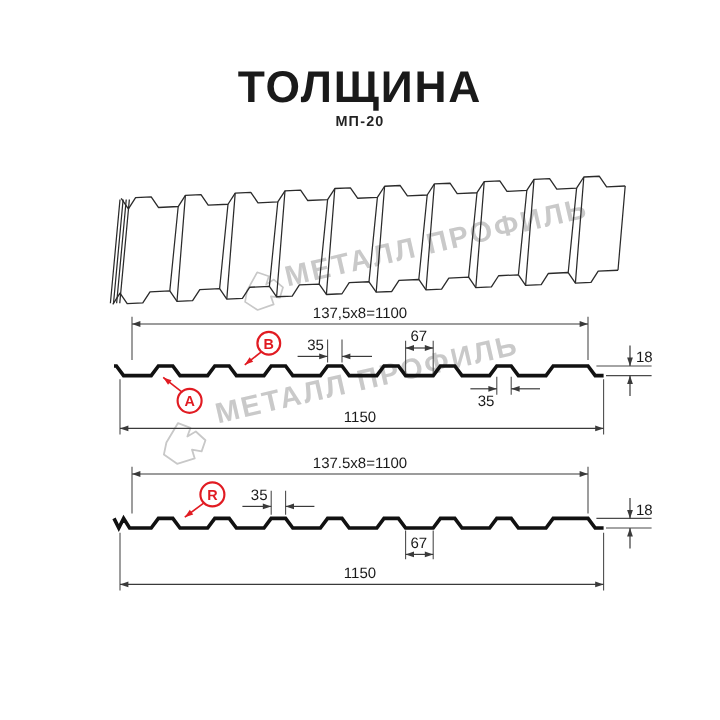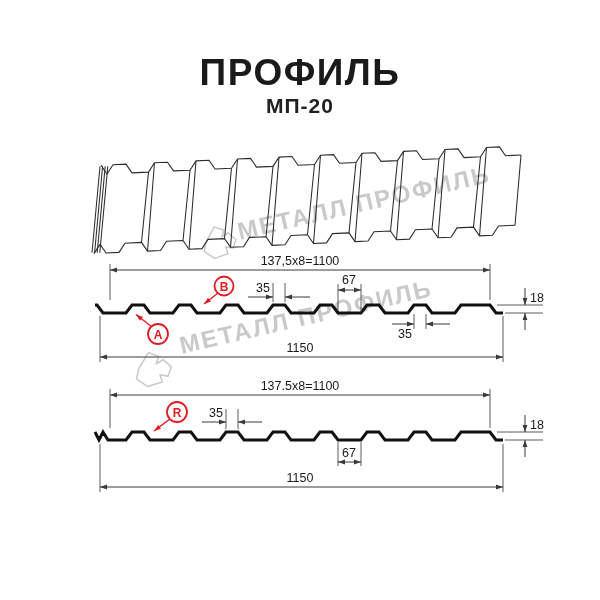--- a/index.html
+++ b/index.html
@@ -1,21 +1,21 @@
 <!DOCTYPE html>
 <html><head>
 <meta charset="utf-8">
 <style>
   html,body{margin:0;padding:0;background:#ffffff;}
   #page{position:relative;width:600px;height:600px;background:#fff;overflow:hidden;
         font-family:"Liberation Sans", sans-serif;}
   .title{position:absolute;left:0;top:52px;width:600px;text-align:center;
          font-size:37px;font-weight:800;letter-spacing:1.5px;color:#1a1a1a;}
   .subtitle{position:absolute;left:0;top:94px;width:600px;text-align:center;
-            font-size:21px;font-weight:600;letter-spacing:1px;color:#222;}
+            font-size:12px;font-weight:600;letter-spacing:1px;color:#222;}
   .footer{position:absolute;left:0;top:528px;width:600px;text-align:center;
           font-size:15.5px;font-weight:600;letter-spacing:.4px;color:#1d1d1d;}
   .wm-text{position:absolute;font-size:24px;font-weight:700;letter-spacing:2px;
            color:#c9c9c9;white-space:nowrap;z-index:0;}
   .wm1{left:238px;top:218px;transform:rotate(-13deg);transform-origin:0 50%;}
   .wm2{left:180px;top:332px;transform:rotate(-13deg);transform-origin:0 50%;}
   .wm-logo{position:absolute;z-index:0;}
   .wml1{left:198px;top:220px;transform:rotate(-12deg);}
   .wml2{left:129px;top:348px;transform:rotate(-10deg);}
   svg.layer{position:absolute;left:0;z-index:1;overflow:visible;}
@@ -37,21 +37,21 @@
   <svg class="wm-logo wml1" width="44" height="42" viewBox="0 0 50 42">
     <path d="M 9,19 L 22,4 L 32,10 L 28,17 L 36,14 L 43,23 L 38,32 L 30,29 L 31,37 L 15,39 L 5,29 Z" fill="none" stroke="#c8c8c8" stroke-width="1.6" stroke-linejoin="round"></path>
   </svg>
   <div class="wm-text wm1">МЕТАЛЛ ПРОФИЛЬ</div>
 
   <svg class="wm-logo wml2" width="50" height="40" viewBox="0 0 50 42">
     <path d="M 9,19 L 22,4 L 32,10 L 28,17 L 36,14 L 43,23 L 38,32 L 30,29 L 31,37 L 15,39 L 5,29 Z" fill="none" stroke="#c8c8c8" stroke-width="1.6" stroke-linejoin="round"></path>
   </svg>
   <div class="wm-text wm2">МЕТАЛЛ ПРОФИЛЬ</div>
 
-  <div class="title">ПРОФИЛЬ</div>
+  <div class="title">ТОЛЩИНА</div>
   <div class="subtitle">МП-20</div>
 
   <svg id="sheet3d" width="445" height="125" viewBox="0 0 445 125">
     <path id="s3top" fill="none" stroke="#2b2b2b" stroke-width="1.1" stroke-linejoin="round" d="M 16,27.3 L 22,36.0 L 28,26.7 L 41,26.1 L 47,34.9 L 63.5,34.1 L 69.5,24.8 L 82.5,24.2 L 88.5,32.9 L 105,32.2 L 111,22.9 L 124,22.3 L 130,31.0 L 146.5,30.3 L 152.5,21.0 L 165.5,20.4 L 171.5,29.1 L 188,28.4 L 194,19.1 L 207,18.5 L 213,27.2 L 229.5,26.5 L 235.5,17.2 L 248.5,16.6 L 254.5,25.3 L 271,24.5 L 277,15.3 L 290,14.7 L 296,23.4 L 312.5,22.6 L 318.5,13.4 L 331.5,12.8 L 337.5,21.5 L 354,20.7 L 360,11.5 L 373,10.9 L 379,19.6 L 395.5,18.8 L 401.5,9.5 L 414.5,8.9 L 420.5,17.7 L 436,17.0"></path>
     <path id="s3bot" fill="none" stroke="#2b2b2b" stroke-width="1.1" stroke-linejoin="round" d="M 9,115.6 L 15,106.3 L 21,115.0 L 34,114.4 L 40,105.2 L 56.5,104.4 L 62.5,113.1 L 75.5,112.5 L 81.5,103.3 L 98,102.5 L 104,111.2 L 117,110.6 L 123,101.4 L 139.5,100.6 L 145.5,109.3 L 158.5,108.7 L 164.5,99.4 L 181,98.7 L 187,107.4 L 200,106.8 L 206,97.5 L 222.5,96.8 L 228.5,105.5 L 241.5,104.9 L 247.5,95.6 L 264,94.9 L 270,103.6 L 283,103.0 L 289,93.7 L 305.5,93.0 L 311.5,101.7 L 324.5,101.1 L 330.5,91.8 L 347,91.0 L 353,99.8 L 366,99.2 L 372,89.9 L 388.5,89.1 L 394.5,97.9 L 407.5,97.3 L 413.5,88.0 L 430,87.2"></path>
     <path id="s3lines" fill="none" stroke="#2b2b2b" stroke-width="1.05" d=" M 63.5,34.1 L 56.5,104.4 M 69.5,24.8 L 62.5,113.1 M 105,32.2 L 98,102.5 M 111,22.9 L 104,111.2 M 146.5,30.3 L 139.5,100.6 M 152.5,21.0 L 145.5,109.3 M 188,28.4 L 181,98.7 M 194,19.1 L 187,107.4 M 229.5,26.5 L 222.5,96.8 M 235.5,17.2 L 228.5,105.5 M 271,24.5 L 264,94.9 M 277,15.3 L 270,103.6 M 312.5,22.6 L 305.5,93.0 M 318.5,13.4 L 311.5,101.7 M 354,20.7 L 347,91.0 M 360,11.5 L 353,99.8 M 395.5,18.8 L 388.5,89.1 M 401.5,9.5 L 394.5,97.9 M 15,28.3 L 7,114.7 M 17.6,28.3 L 9.6,114.7 M 20.2,28.3 L 12.2,114.7 M 22.8,28.3 L 14.8,114.7 M 436,17.0 L 430,87.2"></path>
   </svg>
 
   <svg class="layer" style="top:250px" width="600" height="130" viewBox="0 0 600 130">
 

